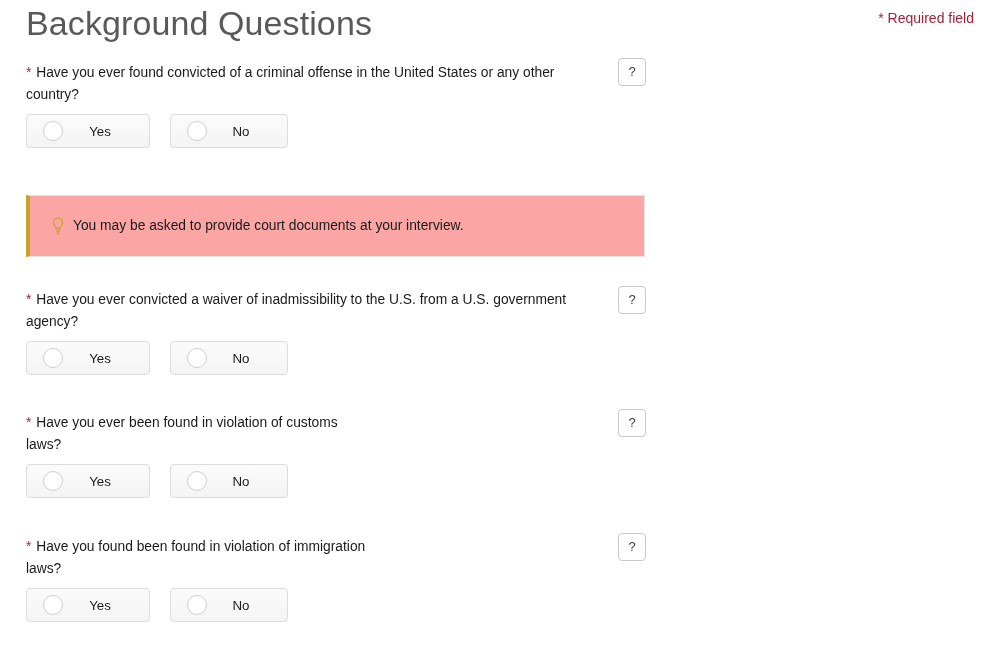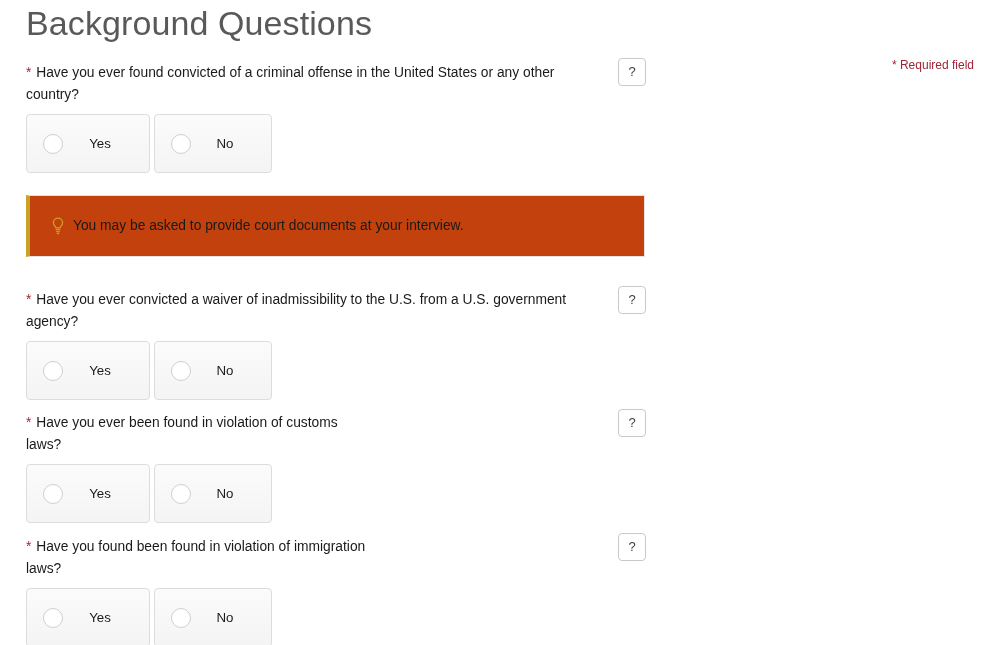--- a/index.html
+++ b/index.html
@@ -32,25 +32,24 @@
     font-weight: 400;
     color: #59595b;
     letter-spacing: 0.1px;
     line-height: 34px;
     white-space: nowrap;
   }
   .required-note {
     position: absolute;
     right: 26px;
     top: 9px;
-    font-size: 12px;
+    font-size: 14px;
     color: #a02437;
     line-height: 18px;
     white-space: nowrap;
-    margin-top: 47px;
   }
 
   
   .question-block {
     position: absolute;
     left: 0;
     width: 1000px;
   }
   .question-text {
     position: absolute;
@@ -88,31 +87,31 @@
 
   
   .radio-group {
     position: absolute;
     left: 26px;
     height: 42px;
   }
   .radio-option {
     position: absolute;
     top: 0;
-    height: 59px;
+    height: 34px;
     box-sizing: border-box;
     border: 1px solid #dcdcdc;
     border-radius: 4px;
     background: linear-gradient(to bottom, #fbfbfb 0%, #f4f4f4 100%);
     cursor: pointer;
     display: flex;
     align-items: center;
   }
   .radio-option.opt-yes { left: 0;   width: 124px; }
-  .radio-option.opt-no  { left: 128px; width: 118px; }
+  .radio-option.opt-no  { left: 144px; width: 118px; }
 
   .radio-circle {
     width: 20px;
     height: 20px;
     margin-left: 16px;
     box-sizing: border-box;
     border: 1px solid #cfcfcf;
     border-radius: 50%;
     background: #ffffff;
     flex: none;
@@ -125,21 +124,21 @@
     padding-right: 12px;
   }
 
   
   .tip-callout {
     position: absolute;
     left: 26px;
     width: 619px;
     height: 62px;
     box-sizing: border-box;
-    background: #c2410c;
+    background: #fca5a5;
     border: 1px solid #e3e3e3;
     border-left: 4px solid #c9a227;
     display: flex;
     align-items: center;
   }
   .tip-icon {
     margin-left: 21px;
     margin-right: 8px;
     width: 14px;
     height: 18px;

